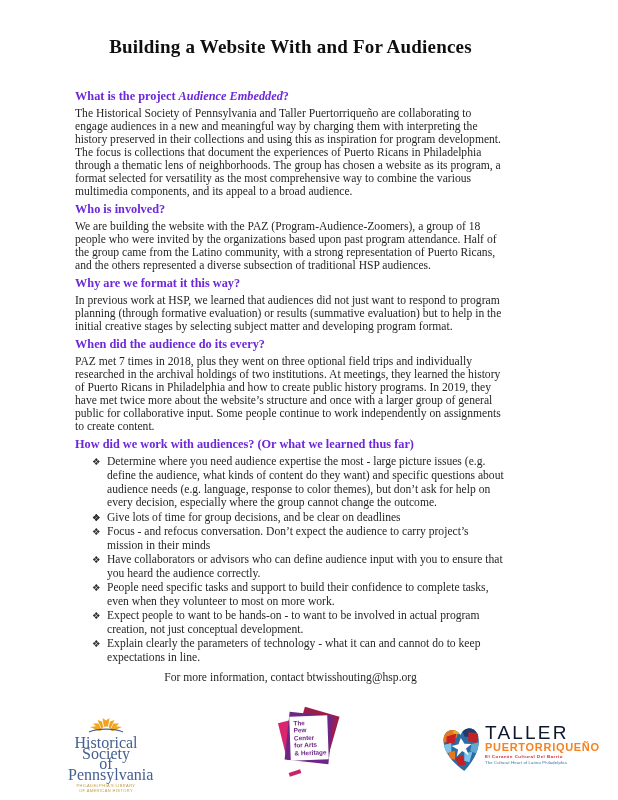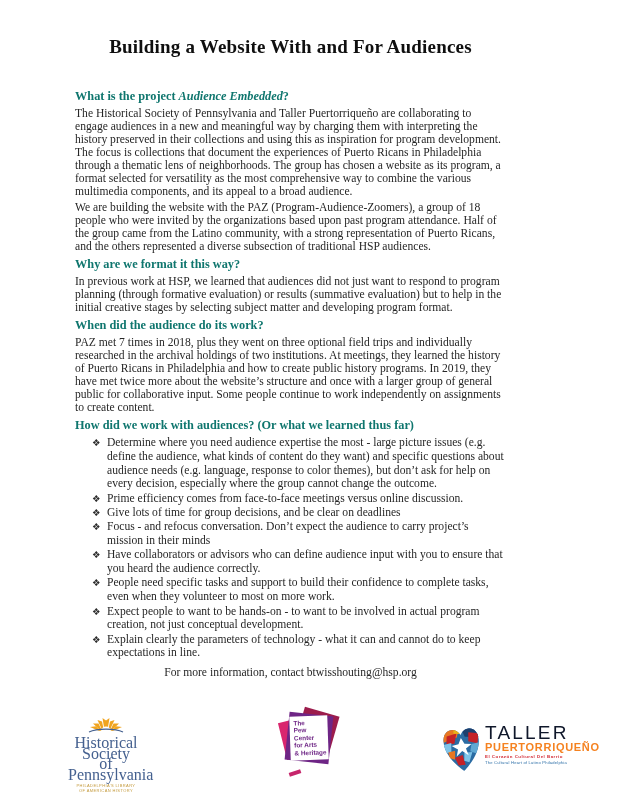--- a/index.html
+++ b/index.html
@@ -7,21 +7,21 @@
     width:618px;height:800px;background:#ffffff;position:relative;
     font-family:"Liberation Serif", serif;color:#262626;overflow:hidden;
     margin:0 auto;box-sizing:border-box;
   }
   .content{padding:36px 112px 0 75px;}
   .doc-title{
     font-size:19px;font-weight:bold;text-align:center;color:#0f0f0f;
     line-height:22px;margin:0 0 31px 0;letter-spacing:0.2px;
   }
   .sec-h{
-    font-size:12.3px;font-weight:bold;color:#0f766e;
+    font-size:12.3px;font-weight:bold;color:#6d28d9;
     line-height:15px;margin:4px 0 3px 0;
   }
   .sec-h .em{font-style:italic;}
   .body-p{
     font-size:11.6px;line-height:13px;margin:0 0 3px 0;text-align:left;
   }
   ul.diamond-list{
     list-style:none;margin:3px 0 0 0;padding:0 0 0 17px;
   }
   ul.diamond-list li{
@@ -75,32 +75,33 @@
 <body>
 
 <div class="page">
   <div class="content">
 
     <h1 class="doc-title">Building a Website With and For Audiences</h1>
 
     <h2 class="sec-h"><span>What is the project </span><span class="em">Audience Embedded</span><span>?</span></h2>
     <p class="body-p">The Historical Society of Pennsylvania and Taller Puertorriqueño are collaborating to engage audiences in a new and meaningful way by charging them with interpreting the history preserved in their collections and using this as inspiration for program development. The focus is collections that document the experiences of Puerto Ricans in Philadelphia through a thematic lens of neighborhoods. The group has chosen a website as its program, a format selected for versatility as the most comprehensive way to combine the various multimedia components, and its appeal to a broad audience.</p>
 
+    <h2 class="sec-h">Who is involved?</h2>
     <p class="body-p">We are building the website with the PAZ (Program-Audience-Zoomers), a group of 18 people who were invited by the organizations based upon past program attendance. Half of the group came from the Latino community, with a strong representation of Puerto Ricans, and the others represented a diverse subsection of traditional HSP audiences.</p>
 
     <h2 class="sec-h">Why are we format it this way?</h2>
     <p class="body-p">In previous work at HSP, we learned that audiences did not just want to respond to program planning (through formative evaluation) or results (summative evaluation) but to help in the initial creative stages by selecting subject matter and developing program format.</p>
 
-    <h2 class="sec-h">When did the audience do its work?</h2>
+    <h2 class="sec-h">When did the audience do its every?</h2>
     <p class="body-p">PAZ met 7 times in 2018, plus they went on three optional field trips and individually researched in the archival holdings of two institutions.  At meetings, they learned the history of Puerto Ricans in Philadelphia and how to create public history programs.  In 2019, they have met twice more about the website’s structure and once with a larger group of general public for collaborative input.  Some people continue to work independently on assignments to create content.</p>
 
     <h2 class="sec-h">How did we work with audiences?  (Or what we learned thus far)</h2>
     <ul class="diamond-list">
       <li><span class="blt">❖</span><span>Determine where you need audience expertise the most - large picture issues (e.g. define the audience, what kinds of content do they want) and specific questions about audience needs (e.g. language, response to color themes), but don’t ask for help on every decision, especially where the group cannot change the outcome.</span></li>
-      <li><span class="blt">❖</span><span>Prime efficiency comes from face-to-face meetings versus online discussion.</span></li>
+      <li><span class="blt">❖</span></li>
       <li><span class="blt">❖</span><span>Give lots of time for group decisions, and be clear on deadlines</span></li>
       <li><span class="blt">❖</span><span>Focus - and refocus conversation.  Don’t expect the audience to carry project’s mission in their minds</span></li>
       <li><span class="blt">❖</span><span>Have collaborators or advisors who can define audience input with you to ensure that you heard the audience correctly.</span></li>
       <li><span class="blt">❖</span><span>People need specific tasks and support to build their confidence to complete tasks, even when they volunteer to most on more work.</span></li>
       <li><span class="blt">❖</span><span>Expect people to want to be hands-on - to want to be involved in actual program creation, not just conceptual development.</span></li>
       <li><span class="blt">❖</span><span>Explain clearly the parameters of technology - what it can and cannot do to keep expectations in line.</span></li>
     </ul>
 
     <p class="footer-contact">For more information, contact btwisshouting@hsp.org</p>
   </div>

